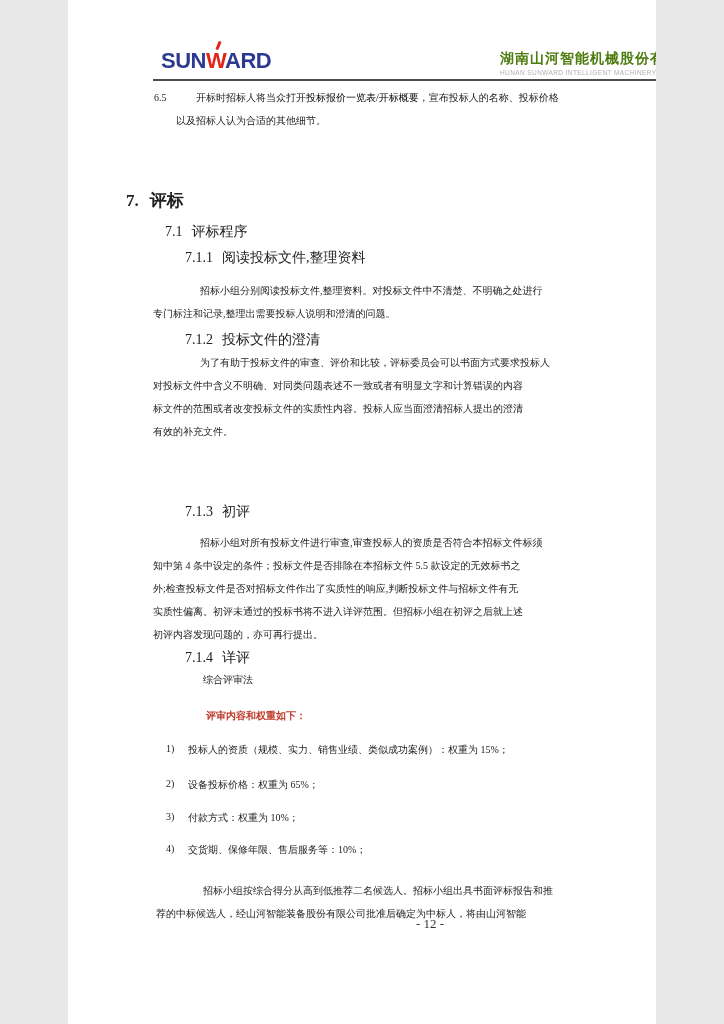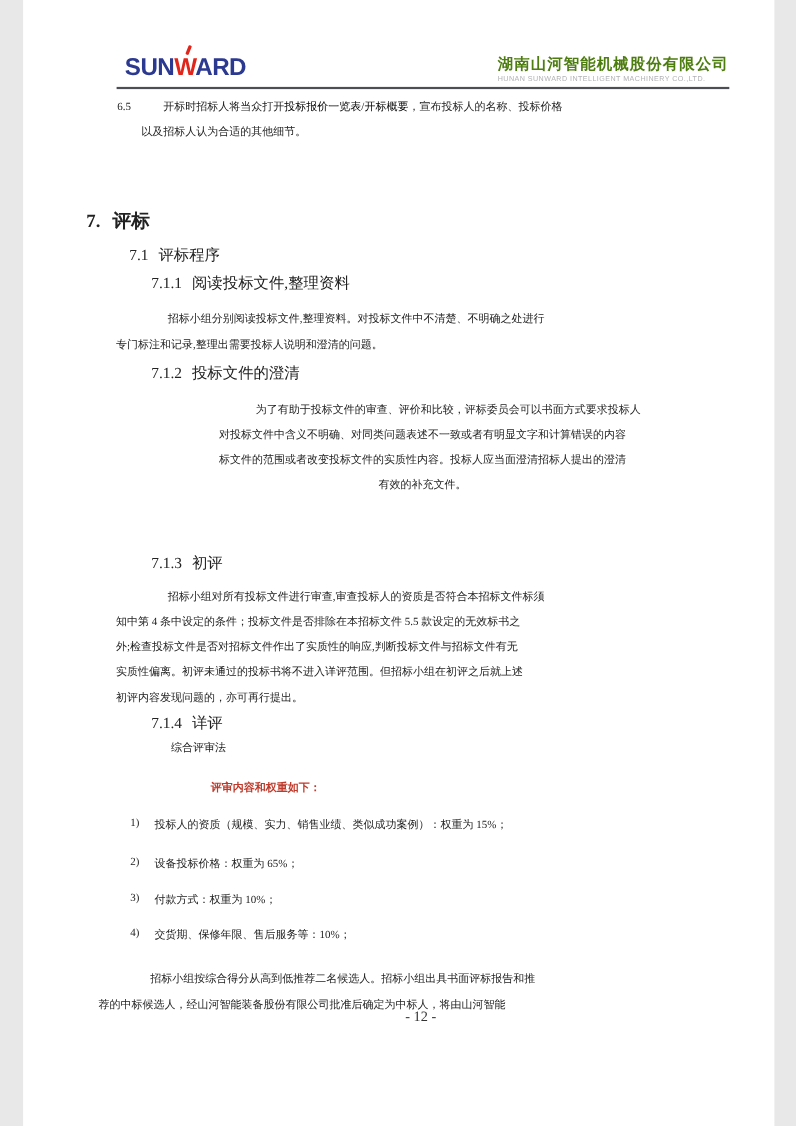--- a/index.html
+++ b/index.html
@@ -1,18 +1,18 @@
 <!DOCTYPE html>
 <html><head>
 <meta charset="utf-8">
 <style>
   html,body { margin:0; padding:0; background:#e8e8e8; }
   .page {
     position:relative;
-    width:683px; height:1024px;
+    width:588px; height:1024px;
     margin:0 auto;
     background:#ffffff;
     font-family:"Liberation Serif", serif;
     color:#222222;
     overflow:hidden;
   }
 
   
   .header { position:absolute; top:46px; left:85px; width:557px; height:30px; }
   .logo {
@@ -49,21 +49,21 @@
   .red { color:#000000; }
 
   .h-sec { font-weight:bold; font-size:17px; }
   .h-sec .num { margin-right:11px; }
   .h-sub { font-size:14px; }
   .h-sub .num { margin-right:9px; }
 
   .w-item { display:flex; }
   .w-item .num { flex:0 0 22px; }
 
-  .weights-heading { font-weight:bold; color:#bf3a2b;margin-left:33px; }
+  .weights-heading { font-weight:bold; color:#bf3a2b; }
 
   .footer {
     position:absolute; top:916px; left:0; width:724px;
     text-align:center; font-size:13px; color:#333;
   }
 </style>
 </head>
 <body>
 
 <div class="page">
@@ -102,21 +102,21 @@
 
   <div class="blk" style="top:279px; left:85px; width:557px;">
     <div class="line" style="padding-left:47px;">招标小组分别阅读投标文件,整理资料。对投标文件中不清楚、不明确之处进行</div>
     <div class="line">专门标注和记录,整理出需要投标人说明和澄清的问题。</div>
   </div>
 
   <div class="blk h-sub" style="top:331px; left:117px;">
     <span class="num">7.1.2</span><span>投标文件的澄清</span>
   </div>
 
-  <div class="blk" style="top:361px; left:85px; width:557px;text-align:center;">
+  <div class="blk" style="top:351px; left:85px; width:557px;">
     <div class="line" style="padding-left:47px;">为了有助于投标文件的审查、评价和比较，评标委员会可以书面方式要求投标人</div>
     <div class="line">对投标文件中含义不明确、对同类问题表述不一致或者有明显文字和计算错误的内容</div>
     <div class="line">标文件的范围或者改变投标文件的实质性内容。投标人应当面澄清招标人提出的澄清</div>
     <div class="line">有效的补充文件。</div>
   </div>
 
   <div class="blk h-sub" style="top:503px; left:117px;">
     <span class="num">7.1.3</span><span>初评</span>
   </div>
 
@@ -146,20 +146,20 @@
   </div>
   <div class="blk w-item" style="top:811px; left:98px; width:545px;">
     <span class="num">3)</span>
     <span>付款方式：权重为 10%；</span>
   </div>
   <div class="blk w-item" style="top:843px; left:98px; width:545px;">
     <span class="num">4)</span>
     <span>交货期、保修年限、售后服务等：10%；</span>
   </div>
 
-  <div class="blk" style="top:879px; left:69px; width:557px;">
+  <div class="blk" style="top:879px; left:88px; width:557px;">
     <div class="line" style="padding-left:47px;">招标小组按综合得分从高到低推荐二名候选人。招标小组出具书面评标报告和推</div>
     <div class="line">荐的中标候选人，经山河智能装备股份有限公司批准后确定为中标人，将由山河智能</div>
   </div>
 
   <div class="footer">- 12 -</div>
 
 </div>
 
 </body></html>

